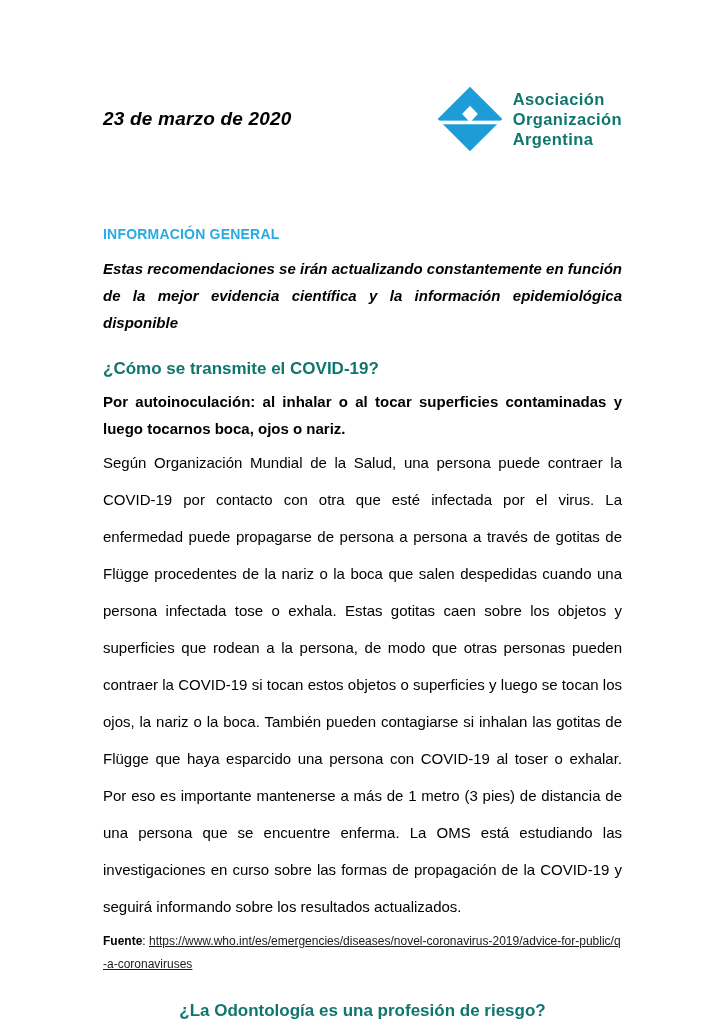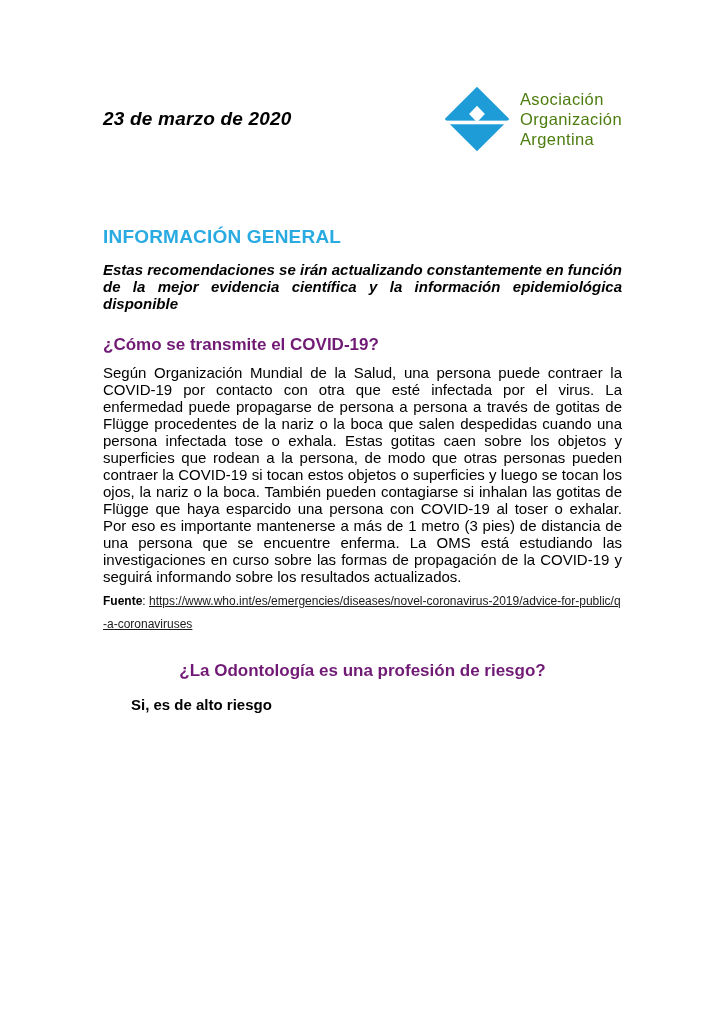--- a/index.html
+++ b/index.html
@@ -24,62 +24,62 @@
   }
   .doc-date {
     font-size: 19px;
     font-weight: bold;
     font-style: italic;
     letter-spacing: 0.2px;
   }
   .logo { display: flex; align-items: center; gap: 10px; }
   .logo-mark { width: 66px; height: 70px; flex: 0 0 auto; }
   .logo-text {
-    color: #4d7c0f;
+    color: #0f766e;
     font-size: 16.5px;
     line-height: 20px;
     letter-spacing: 0.4px;
-    font-weight: 400;
+    font-weight: 700;
   }
   
   .main-title {
     margin: 72px 0 13px 0;
-    font-size: 19px;
+    font-size: 14px;
     font-weight: bold;
     color: #29abe2;
     letter-spacing: 0.2px;
   }
   .section-heading {
     font-size: 17px;
     font-weight: bold;
-    color: #701a75;
+    color: #0f766e;
     margin: 23px 0 9px 0;
   }
   .section-heading.second { margin-top: 25px; margin-bottom: 10px; text-align: center; }
   
   .intro {
     margin: 0;
     font-size: 15px;
-    line-height: 17px;
+    line-height: 27px;
     font-weight: bold;
     font-style: italic;
     text-align: justify;
   }
   .lead {
     margin: 0;
     font-size: 15px;
     line-height: 27px;
     font-weight: bold;
     text-align: justify;
   }
   .lead.short { text-align: left; margin-left: 28px; }
   .body-text {
     margin: 2px 0 0 0;
     font-size: 15px;
-    line-height: 17px;
+    line-height: 37px;
     text-align: justify;
   }
   .source {
     margin: 5px 0 0 0;
     font-size: 12px;
     line-height: 23px;
     text-align: left;
     word-break: break-all;
   }
   .source-label { font-weight: bold; }
@@ -109,20 +109,21 @@
       </div>
     </div>
   </div>
 
   <h1 class="main-title">INFORMACIÓN GENERAL</h1>
 
   <p class="intro">Estas recomendaciones se irán actualizando constantemente en función de la mejor evidencia científica y la información epidemiológica disponible</p>
 
   <h2 class="section-heading">¿Cómo se transmite el COVID-19?</h2>
 
+  <p class="lead">Por autoinoculación: al inhalar o al tocar superficies contaminadas y luego tocarnos boca, ojos o nariz.</p>
 
   <p class="body-text">Según Organización Mundial de la Salud, una persona puede contraer la COVID-19 por contacto con otra que esté infectada por el virus. La enfermedad puede propagarse de persona a persona a través de gotitas de Flügge procedentes de la nariz o la boca que salen despedidas cuando una persona infectada tose o exhala. Estas gotitas caen sobre los objetos y superficies que rodean a la persona, de modo que otras personas pueden contraer la COVID-19 si tocan estos objetos o superficies y luego se tocan los ojos, la nariz o la boca. También pueden contagiarse si inhalan las gotitas de Flügge que haya esparcido una persona con COVID-19 al toser o exhalar. Por eso es importante mantenerse a más de 1 metro (3 pies) de distancia de una persona que se encuentre enferma. La OMS está estudiando las investigaciones en curso sobre las formas de propagación de la COVID-19 y seguirá informando sobre los resultados actualizados.</p>
 
   <p class="source"><span class="source-label">Fuente</span><span>: </span><a class="source-link">https://www.who.int/es/emergencies/diseases/novel-coronavirus-2019/advice-for-public/q-a-coronaviruses</a></p>
 
   <h2 class="section-heading second">¿La Odontología es una profesión de riesgo?</h2>
 
   <p class="lead short">Si, es de alto riesgo</p>
 
 

